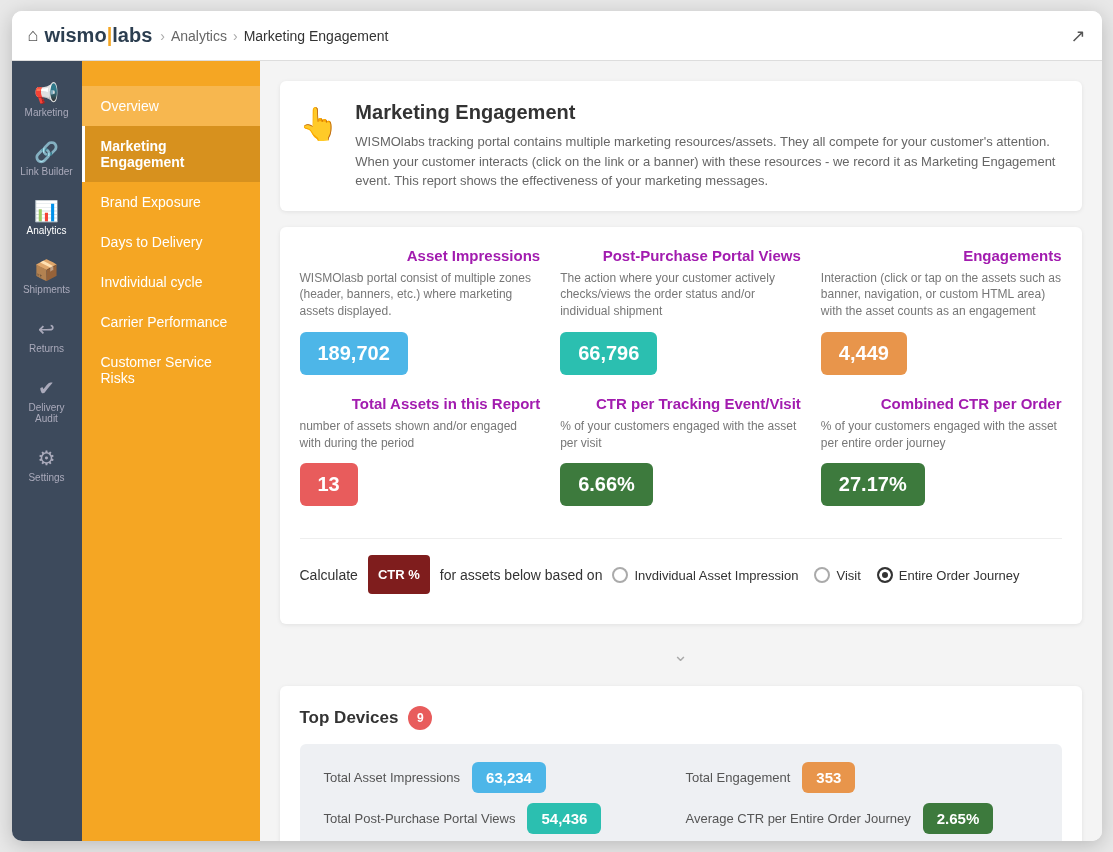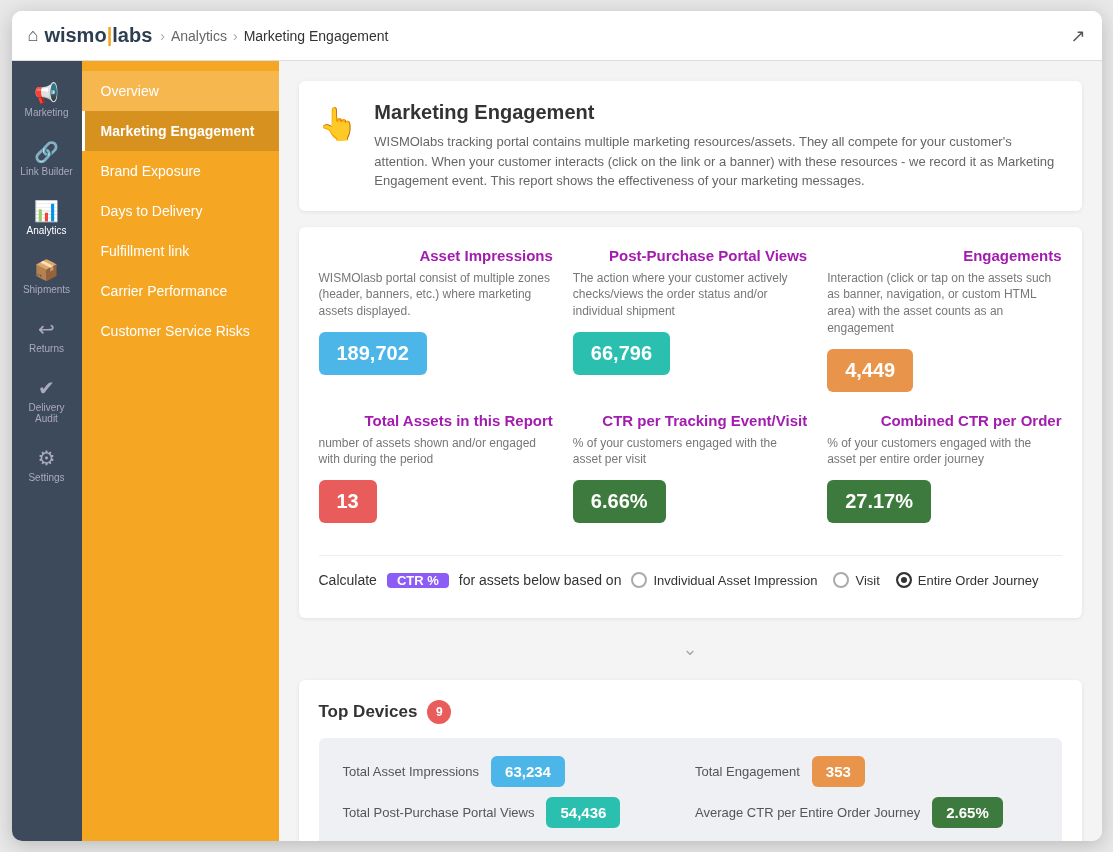--- a/index.html
+++ b/index.html
@@ -91,24 +91,24 @@
     }
     .sidebar-icon-item.active { color: #fff; }
     .sidebar-icon-item .icon-svg {
       font-size: 20px;
       line-height: 1;
     }
     .icon-label { font-size: 10px; color: inherit; }
 
     
     .sidebar-nav {
-      width: 197px;
+      width: 178px;
       background: #f5a623;
       flex-shrink: 0;
-      padding-top: 10px;
+      padding-top: 25px;
     }
     .sidebar-nav .nav-item {
       padding: 12px 16px;
       font-size: 14px;
       color: #fff;
       cursor: pointer;
       border-left: 3px solid transparent;
     }
     .sidebar-nav .nav-item.active {
       background: rgba(0,0,0,0.12);
@@ -201,23 +201,23 @@
     .calculate-bar {
       display: flex;
       align-items: center;
       gap: 10px;
       flex-wrap: wrap;
       font-size: 14px;
       color: #333;
       padding: 10px 0;
     }
     .ctr-badge {
-      background: #8b5cf6;
+      background: #7f1d1d;
       color: #fff;
-      padding: 0 10px;
+      padding: 12px 10px;
       border-radius: 4px;
       font-size: 13px;
       font-weight: bold;
     }
     .radio-group {
       display: flex;
       align-items: center;
       gap: 16px;
     }
     .radio-item {
@@ -344,21 +344,21 @@
         <span class="icon-svg">⚙</span>
         <span class="icon-label">Settings</span>
       </div>
     </div>
 
     <div class="sidebar-nav">
       <div class="nav-item top-item">Overview</div>
       <div class="nav-item active">Marketing Engagement</div>
       <div class="nav-item">Brand Exposure</div>
       <div class="nav-item">Days to Delivery</div>
-      <div class="nav-item">Fulfillment link</div>
+      <div class="nav-item">Invdividual cycle</div>
       <div class="nav-item">Carrier Performance</div>
       <div class="nav-item">Customer Service Risks</div>
     </div>
 
     <div class="content-area">
 
       <div class="card">
         <div class="page-header">
           <span class="page-header-icon">👆</span>
           <div class="page-header-content">

